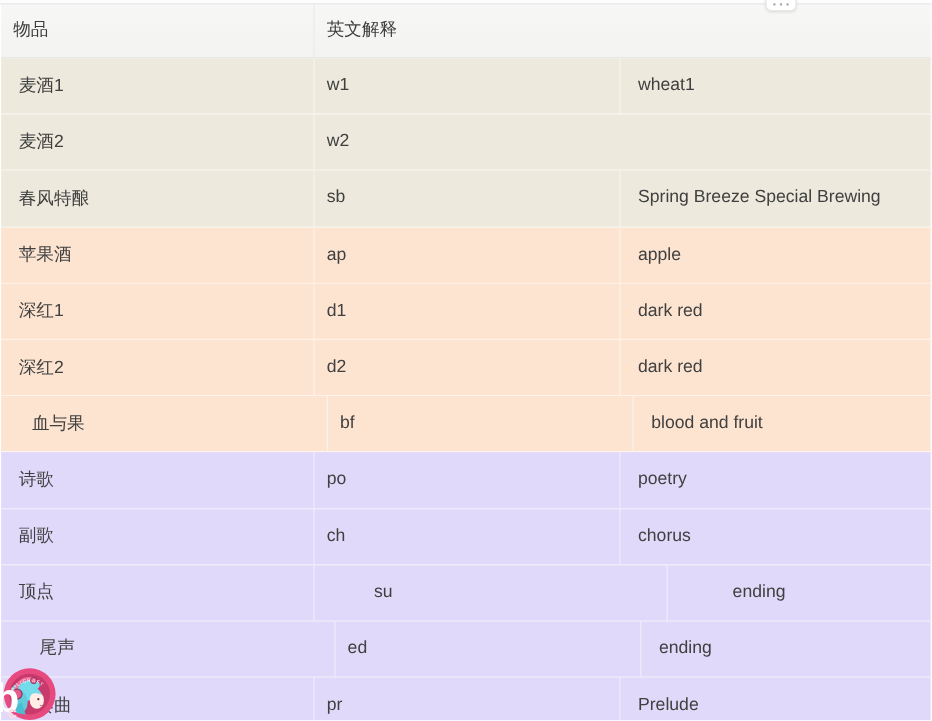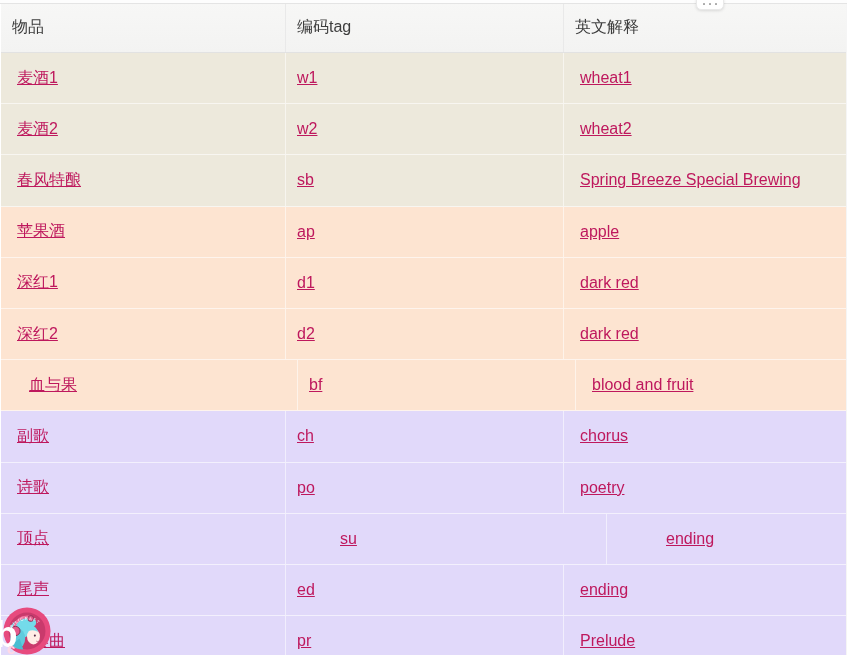--- a/index.html
+++ b/index.html
@@ -13,21 +13,21 @@
   .more-btn{position:absolute;left:696px;top:-5px;width:28px;height:15px;background:#ffffff;border:1px solid #e9e9e9;border-radius:5px;box-shadow:0 1px 3px rgba(0,0,0,0.12);z-index:6;display:flex;align-items:flex-end;justify-content:center;gap:4px;padding-bottom:4px;box-sizing:border-box;cursor:pointer;}
   .more-btn .dot{width:2px;height:2px;background:#a9a9a9;border-radius:0.5px;}
 
   .sheet{position:absolute;left:1px;top:3px;width:846px;height:652px;border-right:1px solid rgba(0,0,0,0.04);box-sizing:border-box;}
 
   .hdr{display:grid;grid-template-columns:285px 278px 283px;height:49px;background:linear-gradient(#f7f7f6,#f3f3f2);border-bottom:1px solid #e2e2e2;}
   .hdr .cell{border-right:1px solid #e9e9e9;color:#3d3d3d;padding-left:11px;}
   .hdr .cell:last-child{border-right:none;}
 
   .row{display:grid;grid-template-columns:285px 278px 283px;height:51.2px;box-sizing:border-box;border-bottom:1px solid rgba(255,255,255,0.6);}
-  .row .cell{border-right:1px solid rgba(255,255,255,0.55);color:#be185d;text-decoration:underline;}
+  .row .cell{border-right:1px solid rgba(255,255,255,0.55);color:#404040;}
   .row .cell:last-child{border-right:none;}
 
   .cell{display:flex;align-items:center;padding-left:16px;font-size:16px;box-sizing:border-box;white-space:nowrap;overflow:hidden;}
   .cell.c2{padding-left:11px;}
 
   
   .badge{position:absolute;left:1px;top:607px;width:52px;height:48px;z-index:5;pointer-events:none;}
   .wm-b{position:absolute;left:-5px;top:616px;z-index:6;font-weight:bold;font-size:37px;color:#ffffff;line-height:1;pointer-events:none;}
   .wm-c{position:absolute;left:7px;top:641px;z-index:6;font-weight:bold;font-size:15px;color:#ffd9e6;line-height:1;pointer-events:none;}
 </style>
@@ -41,33 +41,31 @@
   <div class="more-btn" title="">
     <span class="dot"></span>
     <span class="dot"></span>
     <span class="dot"></span>
   </div>
 
   <div class="sheet">
 
     <div class="hdr">
       <div class="cell c1">物品</div>
-      <div class="cell c2">编码tag</div>
       <div class="cell c3">英文解释</div>
     </div>
 
     <div class="row" style="background: rgb(237, 233, 220);">
       <div class="cell c1">麦酒1</div>
       <div class="cell c2">w1</div>
       <div class="cell c3">wheat1</div>
     </div>
     <div class="row" style="background: rgb(237, 233, 220);">
       <div class="cell c1">麦酒2</div>
       <div class="cell c2">w2</div>
-      <div class="cell c3">wheat2</div>
     </div>
     <div class="row" style="background: rgb(237, 233, 220);">
       <div class="cell c1">春风特酿</div>
       <div class="cell c2">sb</div>
       <div class="cell c3">Spring Breeze Special Brewing</div>
     </div>
     <div class="row" style="background: rgb(253, 228, 209);">
       <div class="cell c1">苹果酒</div>
       <div class="cell c2">ap</div>
       <div class="cell c3">apple</div>
@@ -81,35 +79,35 @@
       <div class="cell c1">深红2</div>
       <div class="cell c2">d2</div>
       <div class="cell c3">dark red</div>
     </div>
     <div class="row" style="background: rgb(253, 228, 209); padding-left: 12px;">
       <div class="cell c1">血与果</div>
       <div class="cell c2">bf</div>
       <div class="cell c3">blood and fruit</div>
     </div>
     <div class="row" style="background: rgb(225, 217, 250);">
+      <div class="cell c1">诗歌</div>
+      <div class="cell c2">po</div>
+      <div class="cell c3">poetry</div>
+    </div>
+    <div class="row" style="background: rgb(225, 217, 250);">
       <div class="cell c1">副歌</div>
       <div class="cell c2">ch</div>
       <div class="cell c3">chorus</div>
-    </div>
-    <div class="row" style="background: rgb(225, 217, 250);">
-      <div class="cell c1">诗歌</div>
-      <div class="cell c2">po</div>
-      <div class="cell c3">poetry</div>
     </div>
     <div class="row" style="background: rgb(225, 217, 250); gap: 43px;">
       <div class="cell c1">顶点</div>
       <div class="cell c2">su</div>
       <div class="cell c3">ending</div>
     </div>
-    <div class="row" style="background: rgb(225, 217, 250);">
+    <div class="row" style="background: rgb(225, 217, 250); padding-left: 19px;">
       <div class="cell c1">尾声</div>
       <div class="cell c2">ed</div>
       <div class="cell c3">ending</div>
     </div>
     <div class="row" style="background: rgb(225, 217, 250);">
       <div class="cell c1">前奏曲</div>
       <div class="cell c2">pr</div>
       <div class="cell c3">Prelude</div>
     </div>
   </div>

